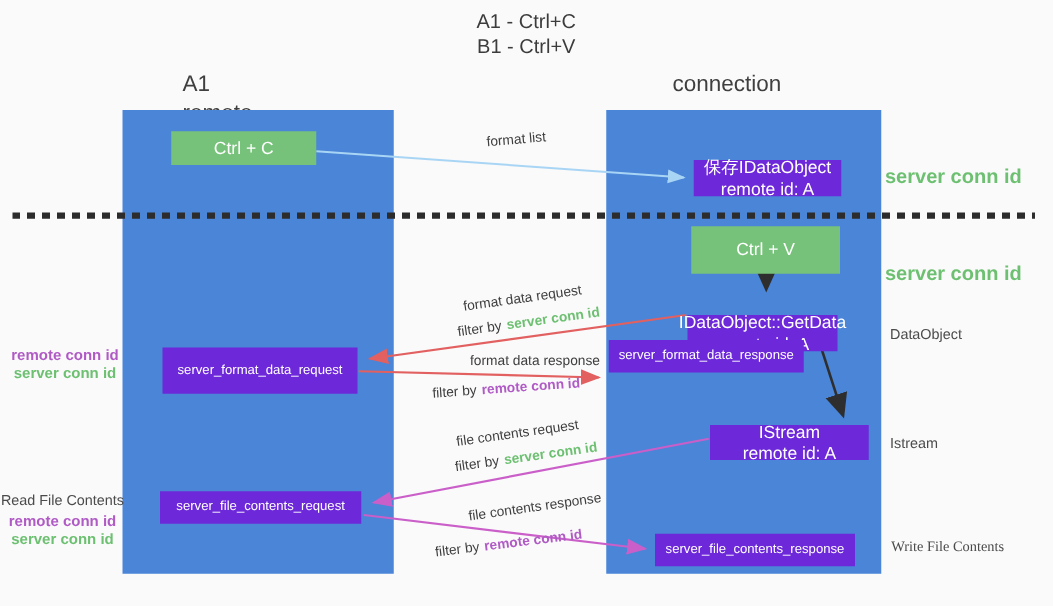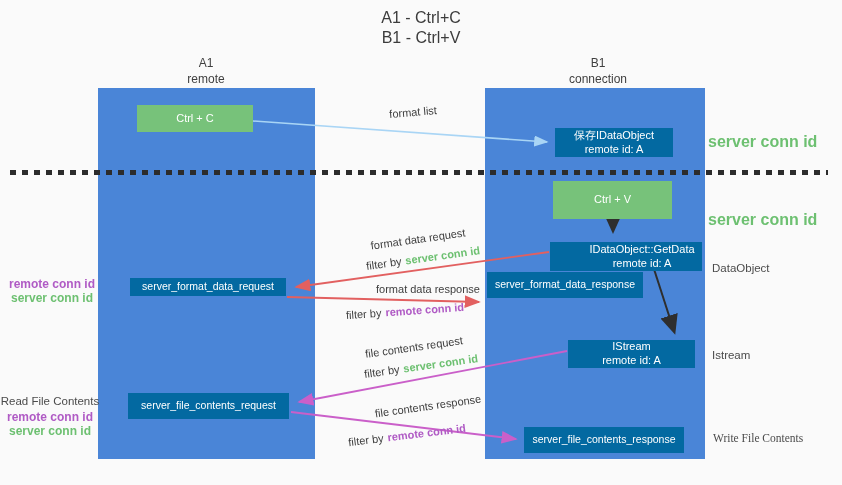--- a/index.html
+++ b/index.html
@@ -6,33 +6,33 @@
   body { font-family:"Liberation Sans", sans-serif; background:#fafafa; }
   #canvas { position:relative; width:842px; height:485px; background:#fafafa; overflow:hidden; }
 
   .title { position:absolute; left:301px; top:8px; width:240px; text-align:center;
            font-size:16px; color:#3c3c3c; line-height:1.25; }
 
   .lane { position:absolute; top:88px; height:371px; background:#4a85d7; }
   .lane.left { left:98px; width:217px; }
   .lane.right { left:485px; width:220px; }
 
-  .lane-header { position:absolute; top:56px; width:120px; text-align:center;
-                 font-size:12px; color:#3f3f3f; line-height:1.3; }
+  .lane-header { position:absolute; top:56px; width:120px; 
+                 font-size:18px; color:#3f3f3f; line-height:1.3; }
   .lane-header.left { left:146px; }
   .lane-header.right { left:538px; }
 
   .divider { position:absolute; left:10px; top:170px; width:818px; height:5px;
              background:repeating-linear-gradient(90deg,#2c2c2c 0 6px,transparent 6px 12px); }
 
   .node { position:absolute; display:flex; flex-direction:column; align-items:center;
           justify-content:center; color:#ffffff; text-align:center; white-space:nowrap; }
   .node.green { background:#77c27a; }
-  .node.orange { background:#0369a1; }
-  .node .ln { font-size:11px; line-height:1.25; }
+  .node.orange { background:#6d28d9; }
+  .node .ln { font-size:14px; line-height:1.25; }
   .node .single { font-size:10.5px; }
 
   svg.arrows { position:absolute; left:0; top:0; pointer-events:none; }
 
   .ann { position:absolute; font-size:11px; color:#3e3e3e; text-align:center;
          white-space:nowrap; transform-origin:center; }
   .ann .pre { margin-right:4px; }
   .green-t { color:#6dc071; font-weight:bold; }
   .purple-t { color:#b05bc5; font-weight:bold; }
 
@@ -49,21 +49,20 @@
   <div class="title">
     <div>A1 - Ctrl+C</div>
     <div>B1 - Ctrl+V</div>
   </div>
 
   <div class="lane-header left">
     <div>A1</div>
     <div>remote</div>
   </div>
   <div class="lane-header right">
-    <div>B1</div>
     <div>connection</div>
   </div>
 
   <div class="lane left"></div>
   <div class="lane right"></div>
 
   <div class="divider"></div>
 
   <svg class="arrows" width="842" height="485" viewBox="0 0 842 485">
     <defs>
@@ -95,26 +94,26 @@
 
   <div class="node orange" style="left:555px; top:128px; width:118px; height:29px;">
     <div class="ln">保存IDataObject</div>
     <div class="ln">remote id: A</div>
   </div>
 
   <div class="node green" style="left:553px; top:181px; width:119px; height:38px;">
     <div class="ln">Ctrl + V</div>
   </div>
 
-  <div class="node orange" style="left:550px; top:242px; width:120px; height:29px;padding-left:32px;">
+  <div class="node orange" style="left:550px; top:252px; width:120px; height:29px;">
     <div class="ln">IDataObject::GetData</div>
     <div class="ln">remote id: A</div>
   </div>
 
-  <div class="node orange" style="left:130px; top:278px; width:156px; height:18px;">
+  <div class="node orange" style="left:130px; top:278px; width:156px; height:37px;">
     <div class="ln single">server_format_data_request</div>
   </div>
 
   <div class="node orange" style="left:487px; top:272px; width:156px; height:26px;align-items:center;">
     <div class="ln single">server_format_data_response</div>
   </div>
 
   <div class="node orange" style="left:568px; top:340px; width:127px; height:28px;">
     <div class="ln">IStream</div>
     <div class="ln">remote id: A</div>

